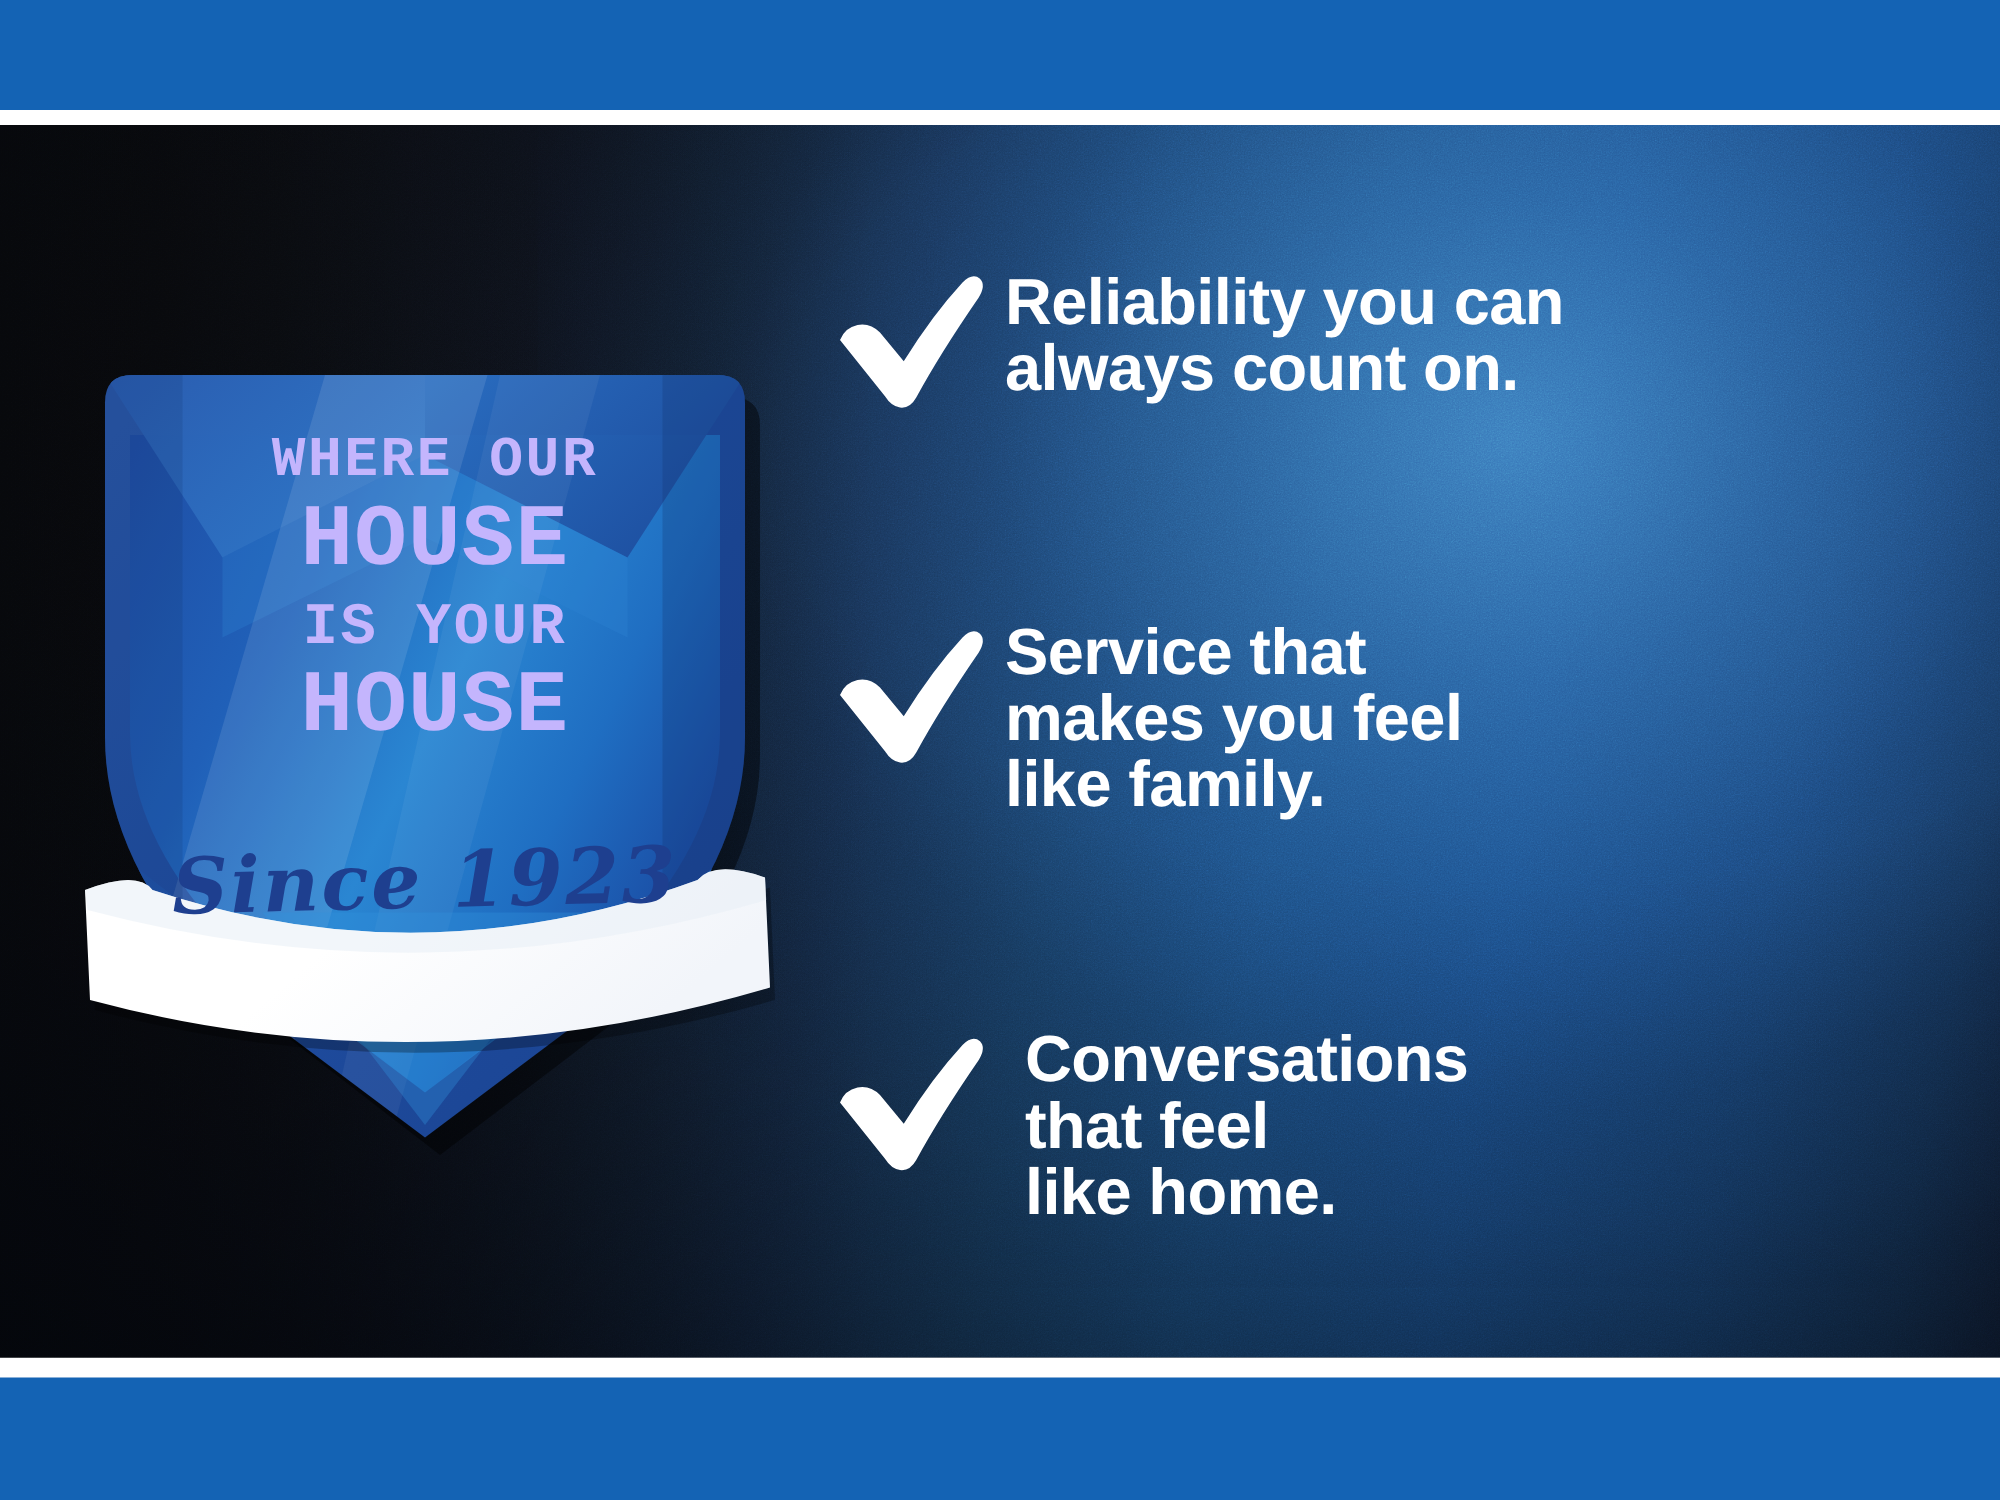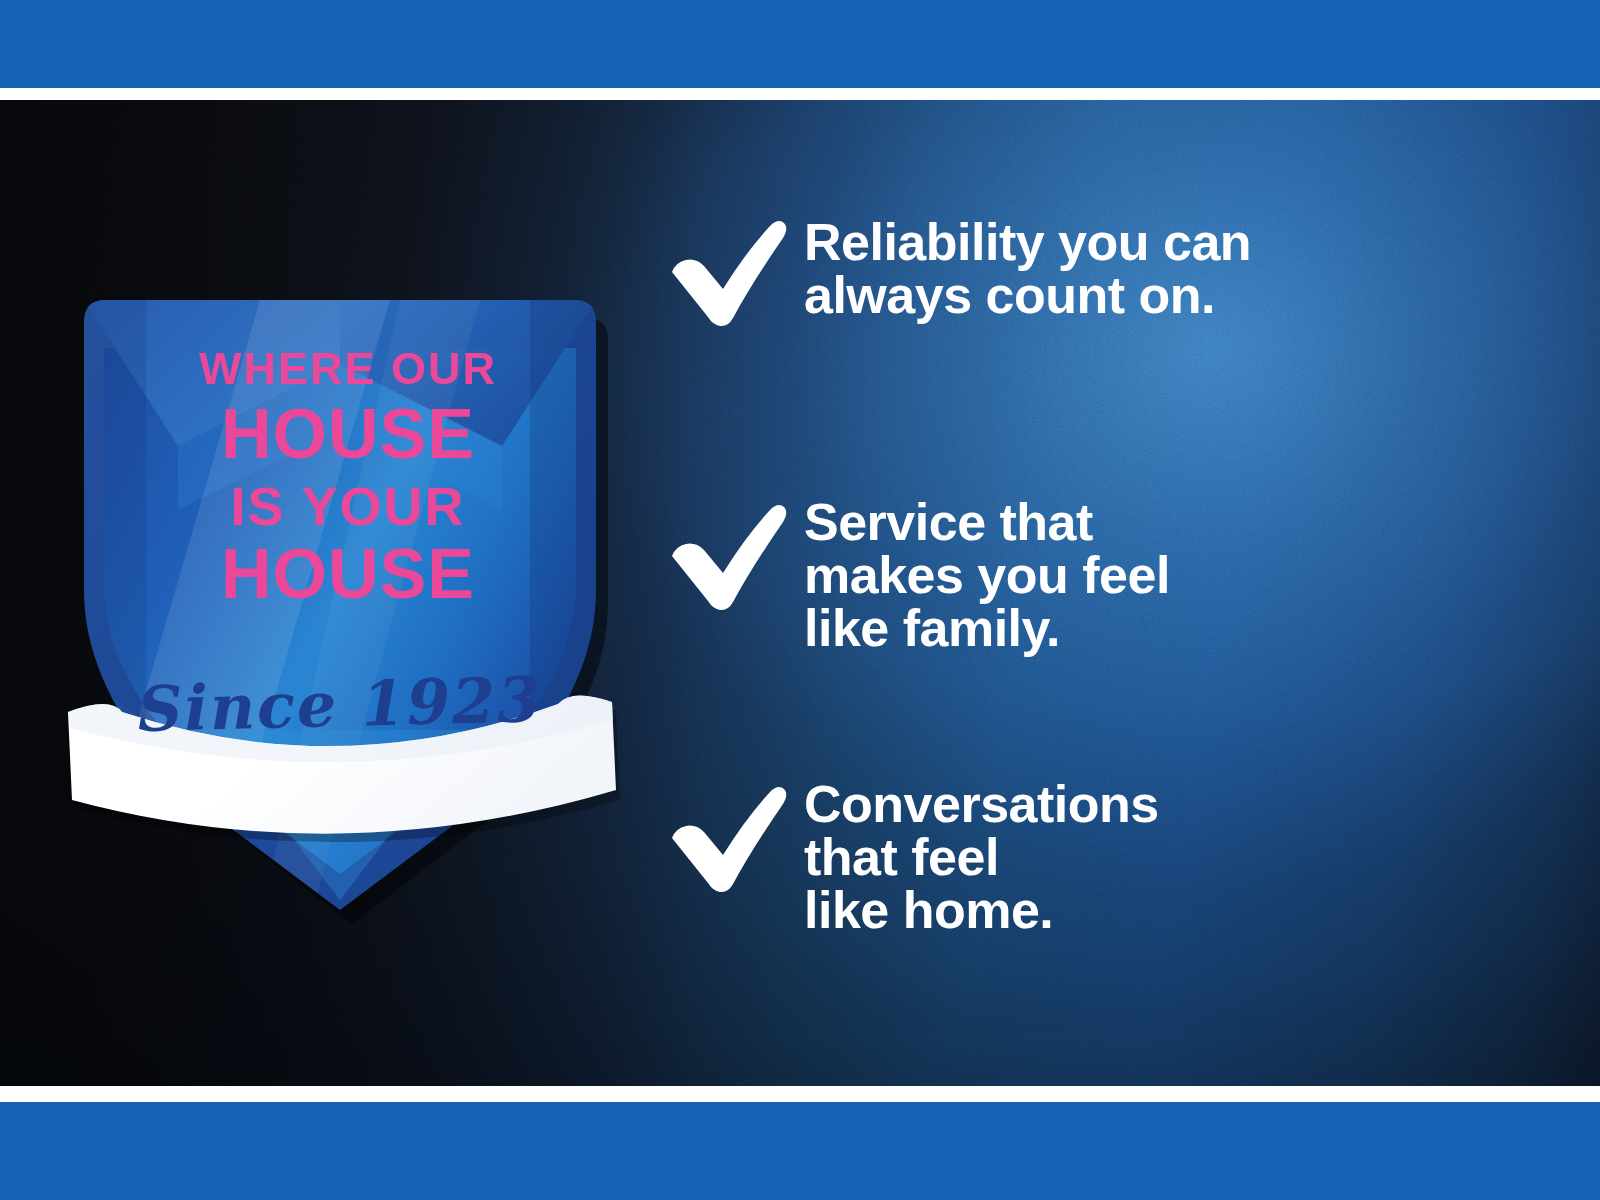--- a/index.html
+++ b/index.html
@@ -124,30 +124,30 @@
   .badge-text {
     position:absolute;
     left:0; top:0; width:560px; height:680px;
     pointer-events:none;
   }
   .badge-lines {
     position:absolute;
     left:58px; top:86px;
     width:460px;
     text-align:center;
-    color:#ec4899;
-    font-family:Liberation Sans, sans-serif;
+    color:#c4b5fd;
+    font-family:Liberation Mono, monospace;
     font-weight:bold;
     letter-spacing:0.5px;
     text-transform:uppercase;
     line-height:1.0;
   }
   .bl-1 { font-size:45px; letter-spacing:2px; }
   .bl-2 { font-size:70px; letter-spacing:1px; margin-top:8px; }
-  .bl-3 { font-size:54px; letter-spacing:2px; margin-top:10px; }
+  .bl-3 { font-size:47px; letter-spacing:2px; margin-top:10px; }
   .bl-4 { font-size:70px; letter-spacing:1px; margin-top:6px; }
 
   .badge-since {
     position:absolute;
     left:40px; top:408px;
     width:480px;
     text-align:center;
     color:#1e3f8f;
     font-family:"DejaVu Serif", serif;
     font-style:italic;
@@ -164,21 +164,21 @@
     width:900px; height:986px;
   }
   .bullet {
     position:absolute;
     left:0;
     display:flex;
     align-items:flex-start;
   }
   .bullet-1 { top:110px; }
   .bullet-2 { top:370px;margin-top:24px; }
-  .bullet-3 { top:676px; }
+  .bullet-3 { top:720px;gap:16px; }
 
   .check {
     flex:0 0 auto;
     width:130px; height:120px;
     margin-right:14px;
   }
   .check svg { display:block; width:100%; height:100%; }
 
   .bullet-text {
     color:#ffffff;

